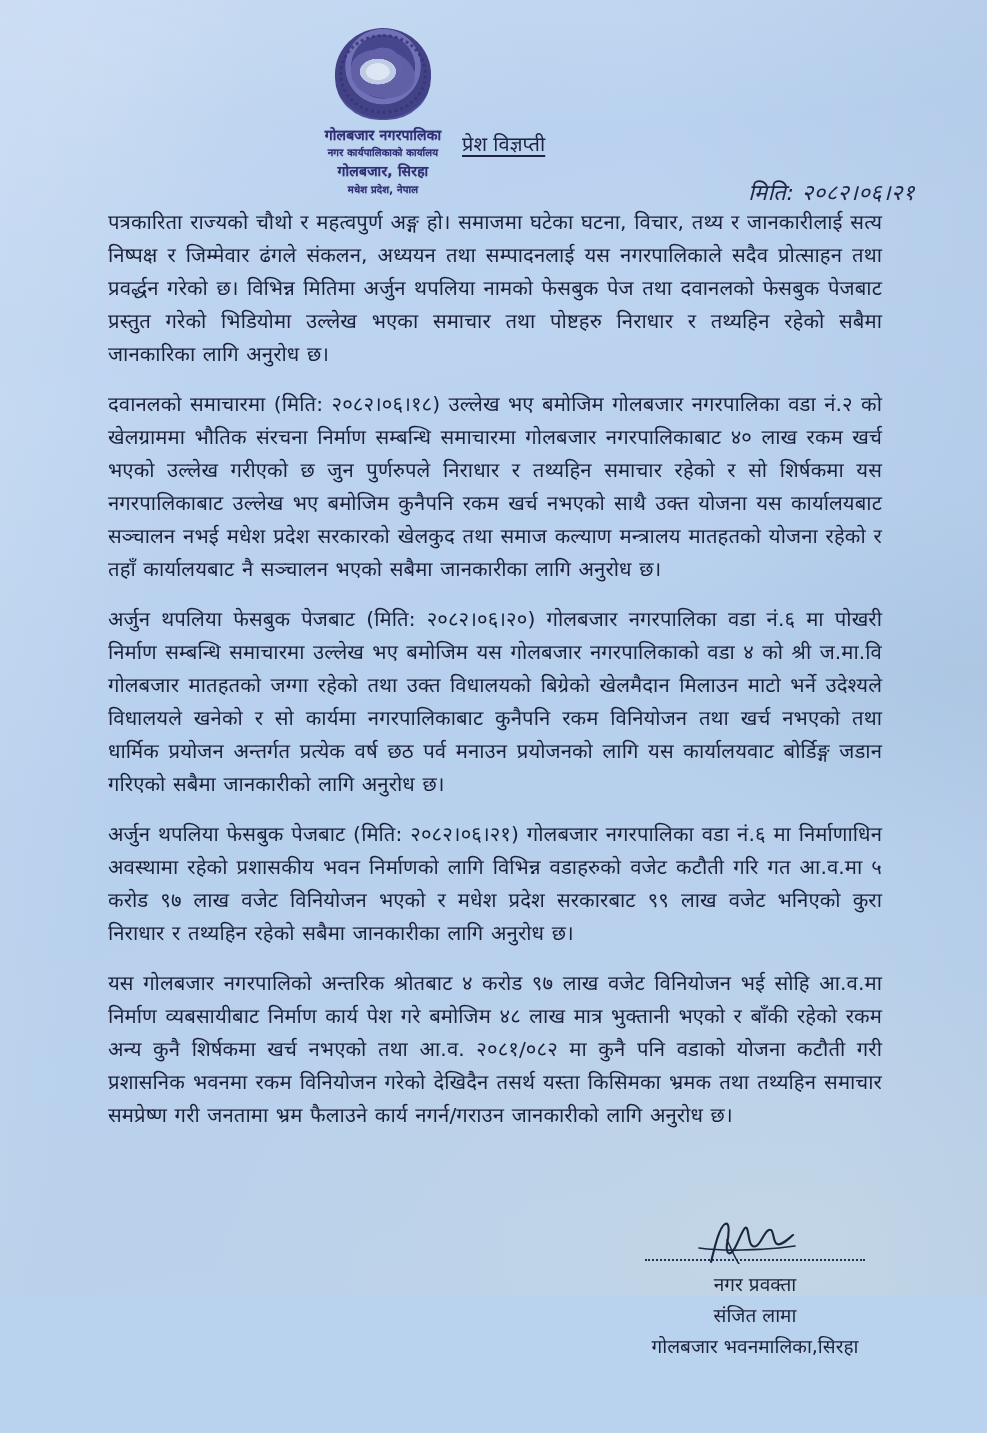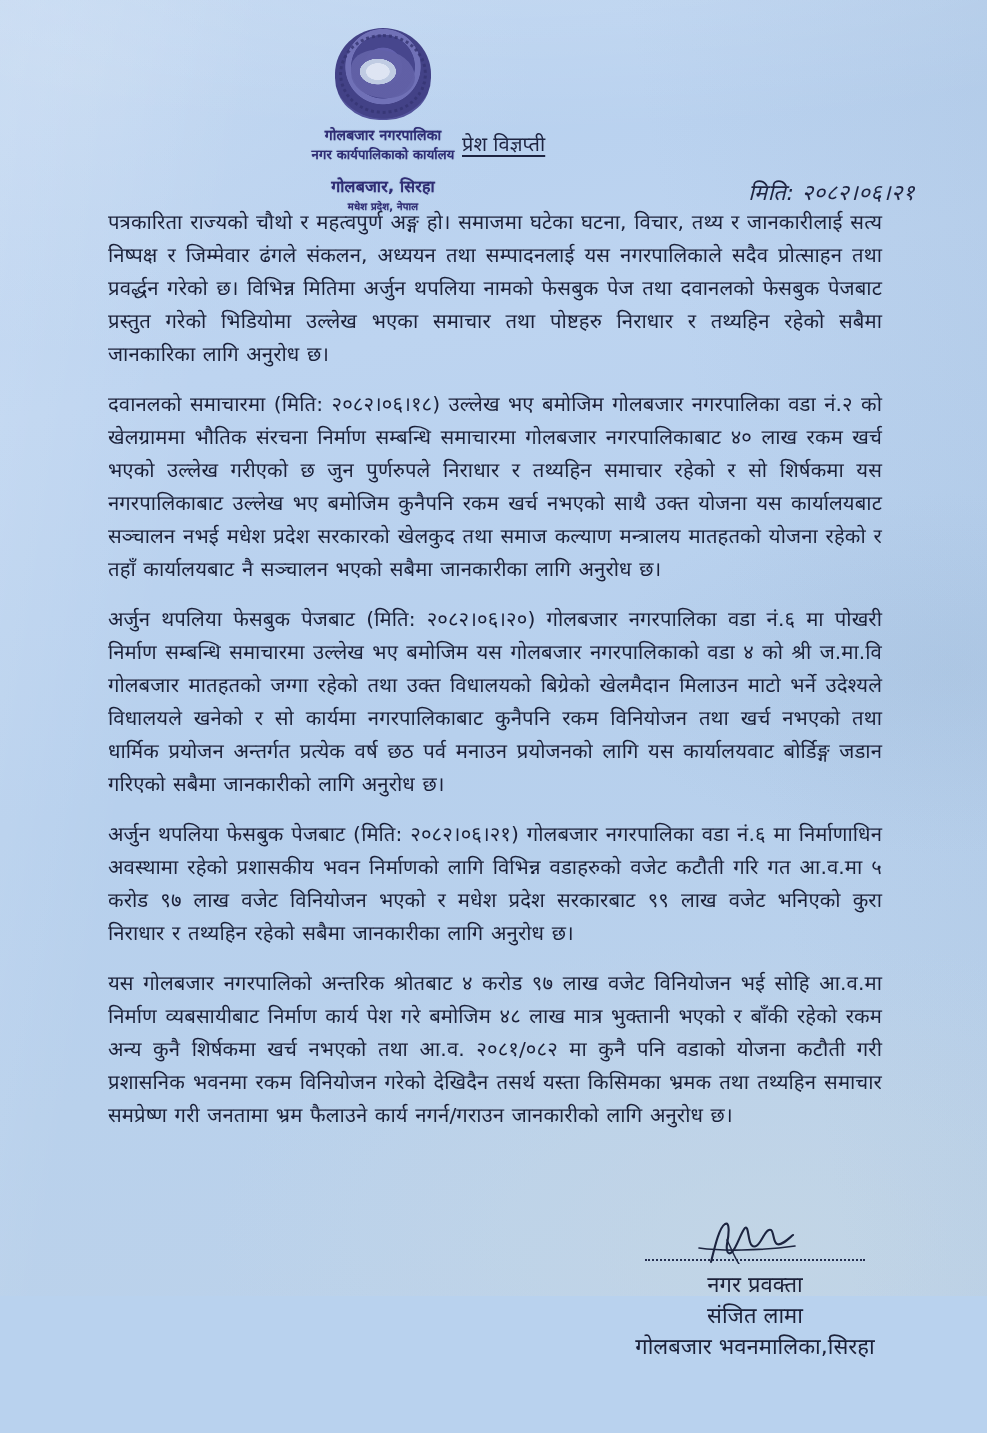--- a/index.html
+++ b/index.html
@@ -111,22 +111,22 @@
     box-sizing: border-box;
   }
   .lh-line {
     color: #2f2d74;
     font-weight: 700;
     letter-spacing: 0.2px;
     text-shadow: 0 0 1px rgba(47,45,116,0.45);
     white-space: nowrap;
   }
   .lh-1 { font-size: 14px; margin-top: 1px; transform: scaleY(1.02); }
-  .lh-2 { font-size: 13px; margin-top: 1px; }
-  .lh-3 { font-size: 16px; margin-top: 12px; }
+  .lh-2 { font-size: 10px; margin-top: 1px; }
+  .lh-3 { font-size: 14px; margin-top: 2px; }
   .lh-4 { font-size: 10px; margin-top: 2px; }
 
   #press-title {
     position: absolute;
     left: 462px;
     top: 104px;
     font-size: 20px;
     color: #1d2340;
     text-decoration: underline;
     text-underline-offset: 4px;
@@ -179,21 +179,21 @@
     margin: 0 auto -6px auto;
   }
   #signature-mark svg { display: block; }
   #sig-rule {
     width: 220px;
     margin: 0 auto 8px auto;
     border-bottom: 2px dotted #263050;
     height: 1px;
   }
   .sig-line {
-    font-size: 22px;
+    font-size: 19px;
     color: #1b2038;
     line-height: 31px;
     white-space: nowrap;
   }
 </style>
 </head>
 <body>
 
 <div id="page">
   <div class="content">

